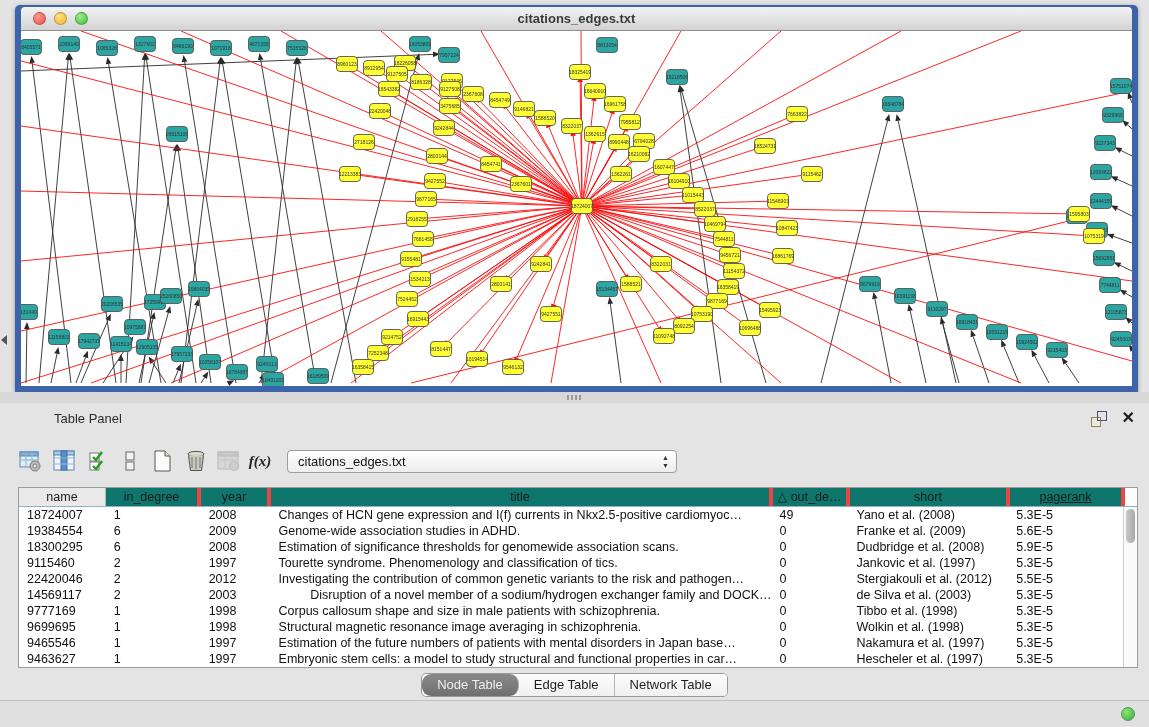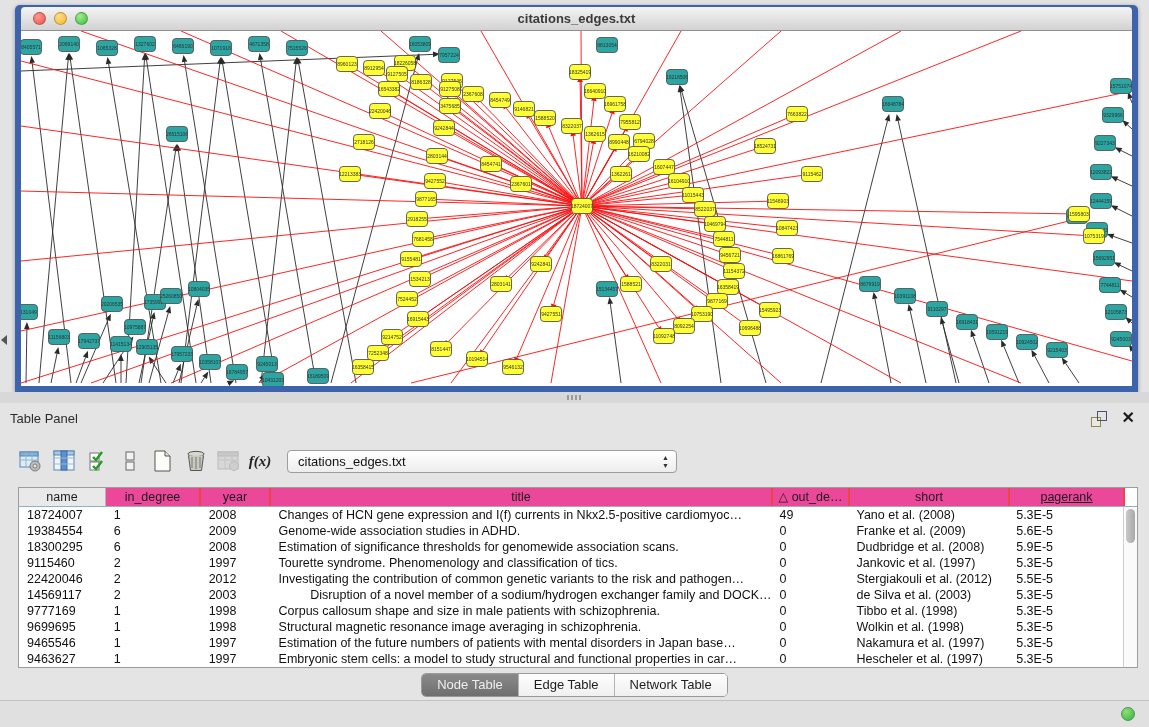--- a/index.html
+++ b/index.html
@@ -41,21 +41,21 @@
     border-top:5px solid transparent; border-bottom:5px solid transparent;
     border-right:6px solid #555;
   }
 
   
   #splitter { position:absolute; left:0; top:392px; width:1149px; height:11px; background:#d8d8d8; }
   #splitter .grip { position:absolute; left:567px; top:3px; width:14px; height:5px;
     background:repeating-linear-gradient(90deg,#9a9a9a 0 2px, transparent 2px 4px); }
 
   
-  #table-panel { position:absolute; left:0; top:403px; width:1149px; height:324px; background:#e4e4e4; }
+  #table-panel { position:absolute; left:0; top:403px; width:1149px; height:324px; background:#e4e4e4;padding-left:44px; }
   #panel-header { position:relative; height:32px; }
   #panel-title { position:absolute; left:10px; top:8px; font-size:13px; color:#2c2c2c; }
   #float-icon { position:absolute; right:42px; top:8px; width:16px; height:16px; }
   #float-icon .sq1 { position:absolute; left:0; bottom:0; width:10px; height:10px; border:1.5px solid #8d8a55; background:#ece9d8;}
   #float-icon .sq2 { position:absolute; right:0; top:0; width:10px; height:10px; border:1.5px solid #44527a; background:transparent;}
   #close-icon { position:absolute; right:14px; top:6px; font-size:16px; font-weight:bold; color:#1c1c1c; line-height:18px;}
 
   
   #toolbar { position:absolute; left:0; top:38px; width:1149px; height:40px; }
   .tb-icon { position:absolute; top:6px; width:28px; height:28px; display:flex; align-items:center; justify-content:center; }
@@ -67,38 +67,38 @@
     border:1px solid #9d9d9d; border-radius:4px;
     font-size:13px; color:#111; padding-left:10px; line-height:21px;
   }
   #table-select .stepper { position:absolute; right:7px; top:3px; font-size:7px; color:#333; line-height:8px; text-align:center;}
 
   
   #data-table { position:absolute; left:18px; top:84px; width:1120px; height:181px;
     background:#fff; border:1px solid #9c9c9c; }
   #thead { display:flex; height:19px; border-bottom:1px solid #8fb2c4; }
   .th { font-size:12.5px; color:#1c1c1c; text-align:center; line-height:18px;
-    background:#ec4899; border-right:2px solid #ef4444; overflow:hidden; white-space:nowrap; }
+    background:#0f766e; border-right:4px solid #ef4444; overflow:hidden; white-space:nowrap; }
   .th.first { background:#e9e9e9; border-right:1px solid #b5b5b5; }
   #tbody { position:absolute; left:0; top:19px; right:14px; bottom:0; overflow:hidden; }
   .tr { display:flex; height:16px; }
   .td { font-size:12.5px; color:#111; line-height:16px; padding-left:8px;
     overflow:hidden; white-space:nowrap; }
   #vscroll { position:absolute; right:0; top:19px; width:14px; bottom:0;
     background:#fafafa; border-left:1px solid #d0d0d0; }
   #vscroll .thumb { position:absolute; left:2px; top:2px; width:9px; height:34px;
     background:linear-gradient(90deg,#c9c9c9,#a8a8a8); border-radius:5px; }
 
   
   #tabs { position:absolute; left:0; top:270px; width:1149px; text-align:center; }
   #tab-group { display:inline-flex; border:1px solid #9a9a9a; border-radius:5px; overflow:hidden;
     background:#fdfdfd; box-shadow:inset 0 1px 0 rgba(255,255,255,.7);}
   .tab { font-size:13px; color:#1e1e1e; padding:3px 15px 4px; border-right:1px solid #b4b4b4; background:linear-gradient(#fdfdfd,#f0f0f0); }
   .tab:last-child { border-right:none; }
-  .tab.selected { background:linear-gradient(#8a8a8a,#6f6f6f); color:#efefef; }
+  .tab.selected { background:linear-gradient(#8a8a8a,#6f6f6f); color:#efefef;border-radius:9px; }
 
   
   #status-bar { position:absolute; left:0; top:297px; width:1149px; height:27px;
     background:#e0e0e0; border-top:1px solid #c2c2c2; }
   #memory-label { position:absolute; right:40px; top:7px; font-size:11px; color:#222;margin-top:20px; }
   #memory-dot { position:absolute; right:14px; top:6px; width:14px; height:14px; border-radius:50%;
     background:radial-gradient(circle at 35% 30%, #8fe07a, #33b33a); border:1px solid #5a8f55; }
 </style>
 </head>
 <body>

